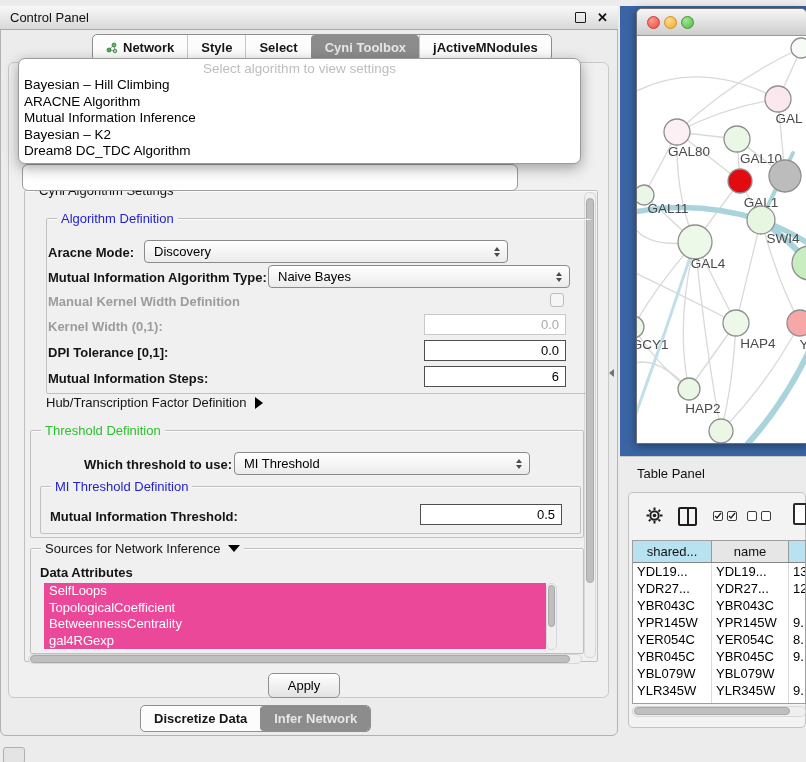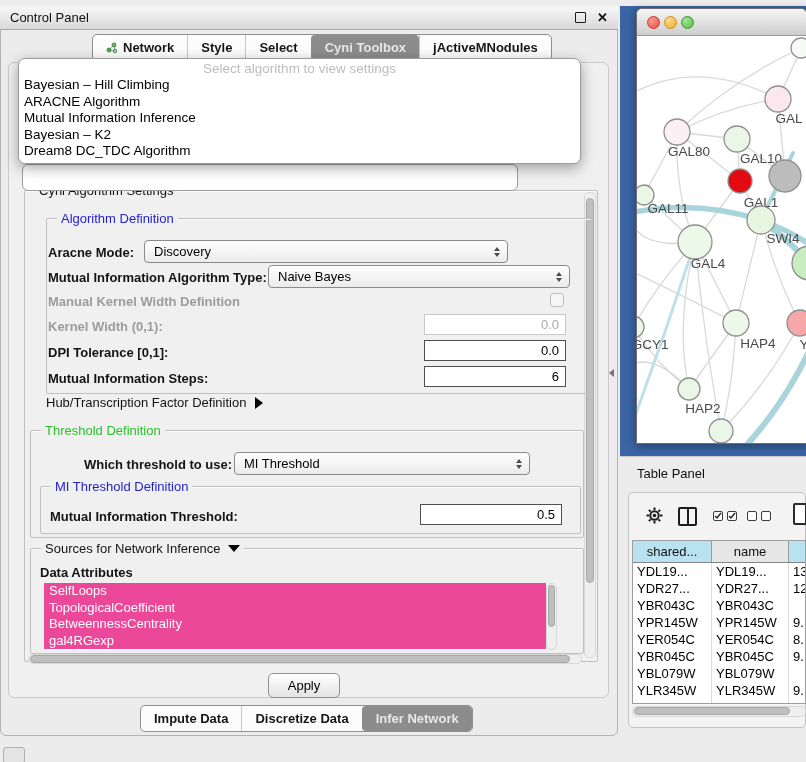--- a/index.html
+++ b/index.html
@@ -243,23 +243,20 @@
     </div>
   <div class="sbtrack abs" style="left:546px;top:583px;width:11px;height:67px;"></div>
   <div class="sbthumb abs" style="left:548px;top:585px;width:7px;height:42px;"></div>
 
   <div class="sbtrack abs" style="left:28px;top:654px;width:554px;height:10px;"></div>
   <div class="sbthumb abs" style="left:30px;top:655px;width:540px;height:8px;"></div>
 
   <div class="btn" style="left:268px;top:673px;width:70px;height:23px;">Apply</div>
 
   <div id="bottom-tabs" class="abs tabstrip">
-      <div class="tab">
-        <span>Impute Data</span>
-      </div>
       <div class="tab">
         <span>Discretize Data</span>
       </div>
       <div class="tab sel">
         <span>Infer Network</span>
       </div>
     </div>
 
   <div id="corner-btn" class="abs"></div>
   <div id="splitter-arrow" class="abs"></div>

